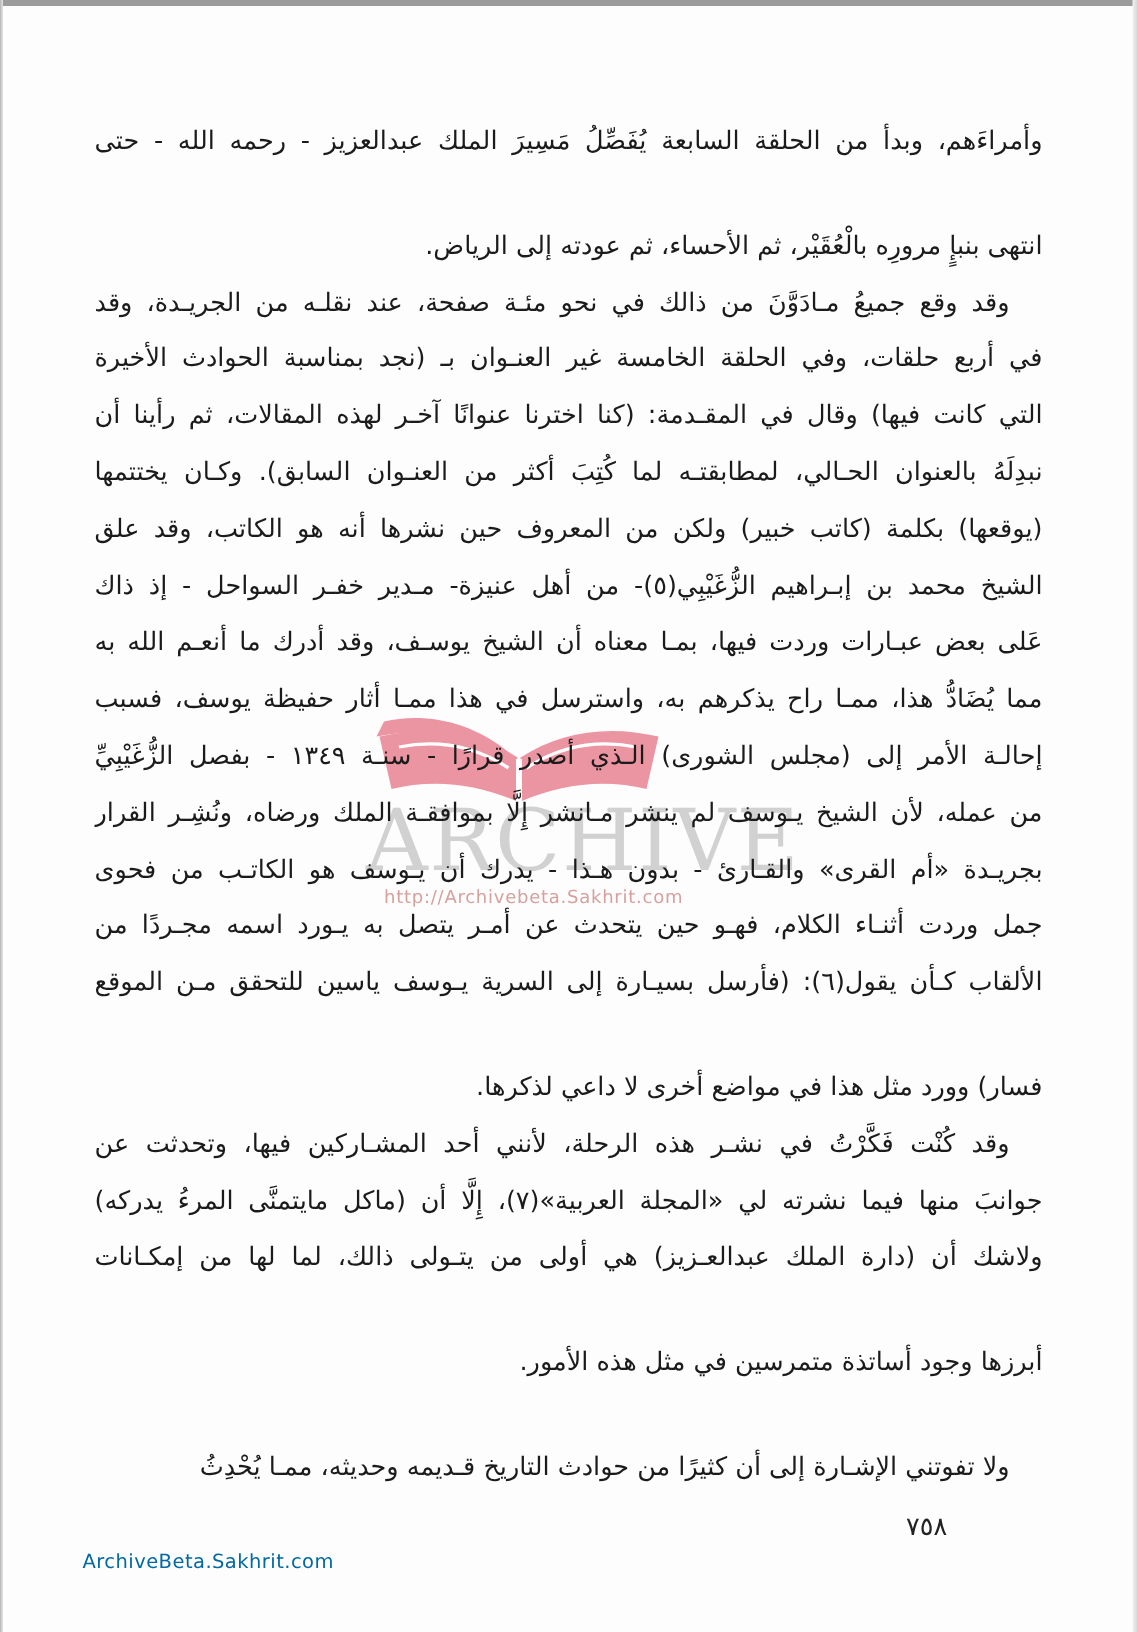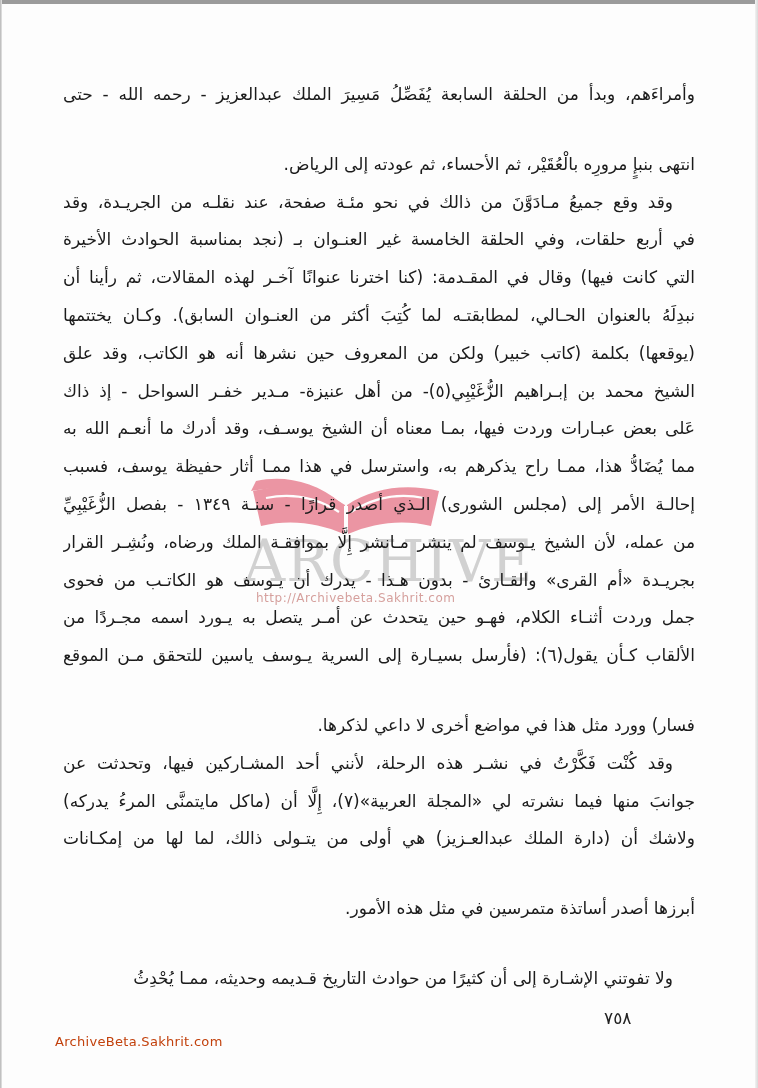--- a/index.html
+++ b/index.html
@@ -39,21 +39,21 @@
   }
   .wm-url {
     position:absolute; left:256px; top:589px;
     font-size:12px; line-height:18px;
     color:rgba(196,120,116,0.70);
     letter-spacing:0.5px;
     white-space:nowrap;
   }
   .wm-footer {
     position:absolute; left:55px; top:1034px;
-    font-size:13px; color:#c2410c; letter-spacing:0.3px;
+    font-size:13px; color:#0369a1; letter-spacing:0.3px;
   }
 
   
   .text-block {
     position:absolute; top:76px; left:63px; right:63px;
     direction:rtl;
     z-index:2;
     color:#1b1b1b;
     font-size:17px;
     font-family:"DejaVu Sans", sans-serif;
@@ -129,21 +129,21 @@
       <div class="line">بجريـدة «أم القرى» والقـارئ - بدون هـذا - يدرك أن يـوسف هو الكاتـب من فحوى</div>
       <div class="line">جمل وردت أثنـاء الكلام، فهـو حين يتحدث عن أمـر يتصل به يـورد اسمه مجـردًا من</div>
       <div class="line">الألقاب كـأن يقول(٦): (فأرسل بسيـارة إلى السرية يـوسف ياسين للتحقق مـن الموقع</div>
       <div class="line last">فسار) وورد مثل هذا في مواضع أخرى لا داعي لذكرها.</div>
     </div>
 
     <div class="para">
       <div class="line first">وقد كُنْت فَكَّرْتُ في نشـر هذه الرحلة، لأنني أحد المشـاركين فيها، وتحدثت عن</div>
       <div class="line">جوانبَ منها فيما نشرته لي «المجلة العربية»(٧)، إِلَّا أن (ماكل مايتمنَّى المرءُ يدركه)</div>
       <div class="line">ولاشك أن (دارة الملك عبدالعـزيز) هي أولى من يتـولى ذالك، لما لها من إمكـانات</div>
-      <div class="line last">أبرزها أصدر أساتذة متمرسين في مثل هذه الأمور.</div>
+      <div class="line last">أبرزها وجود أساتذة متمرسين في مثل هذه الأمور.</div>
     </div>
 
     <div class="para">
       <div class="line first last">ولا تفوتني الإشـارة إلى أن كثيرًا من حوادث التاريخ قـديمه وحديثه، ممـا يُحْدِثُ</div>
     </div>
 
   </div>
 
   <div class="page-number">٧٥٨</div>
 </div>

